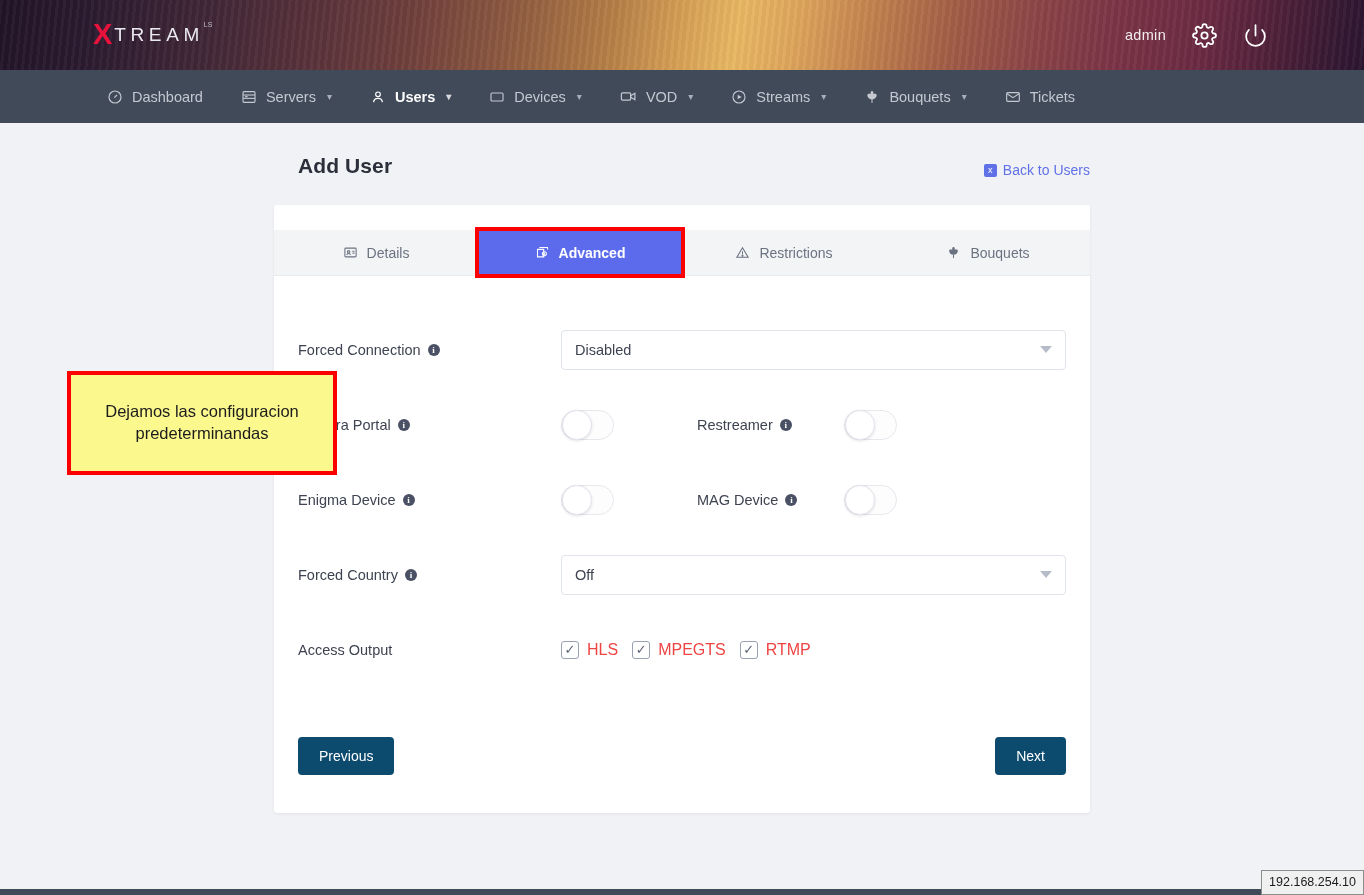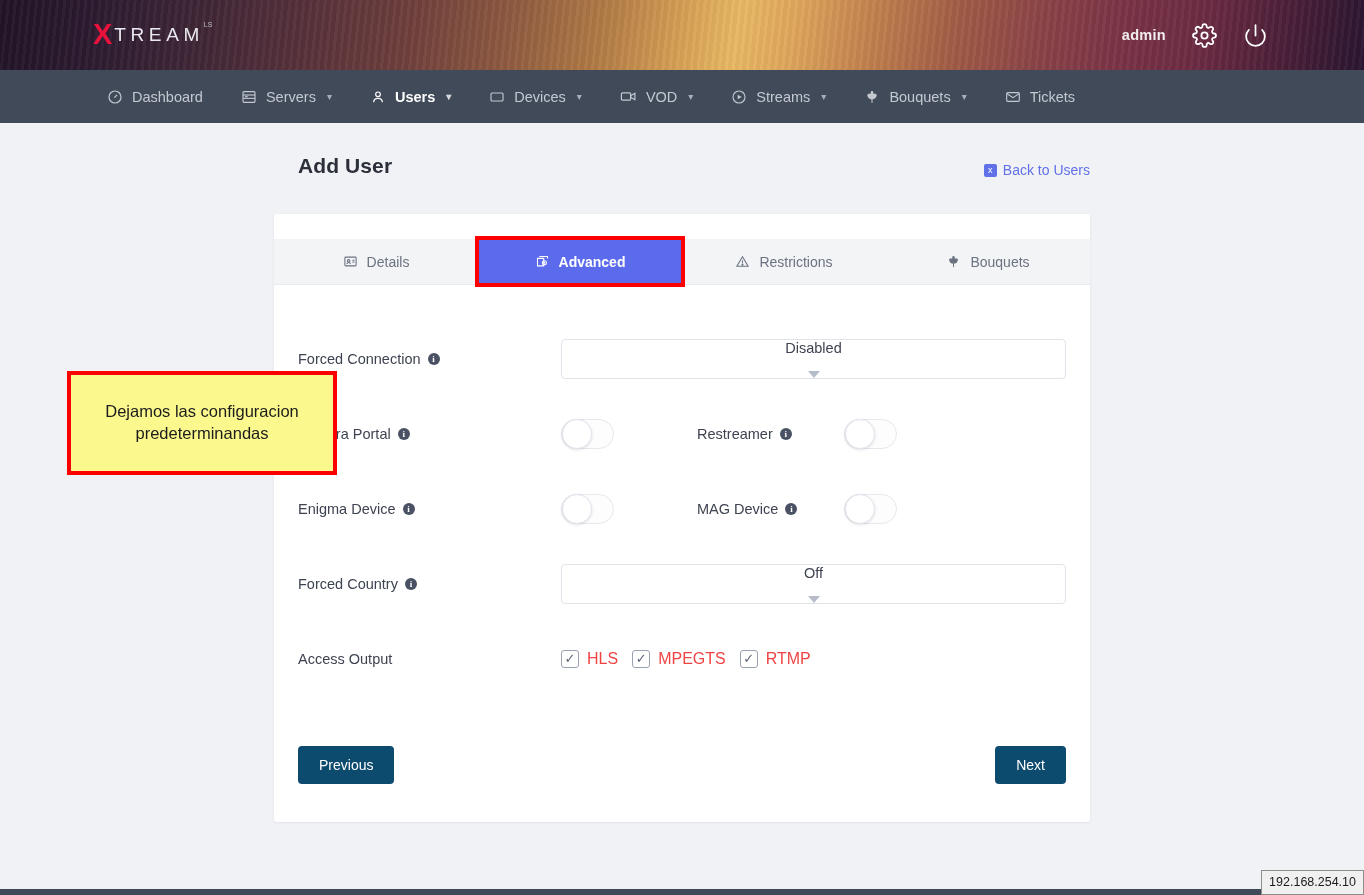--- a/index.html
+++ b/index.html
@@ -68,21 +68,20 @@
     color: #bdbdc8;
     font-size: 7px;
     align-self: flex-start;
     margin-top: 1px;
   }
   .header-right {
     position: absolute;
     right: 96px; top: 0; height: 70px;
     display: flex; align-items: center; gap: 26px;
     z-index: 2;
-    font-weight: bold;
   }
   .hr-user { color: #f2eef0; font-size: 14.5px; letter-spacing: .3px; }
   .icon-btn { cursor: pointer; display:flex; align-items:center; justify-content:center; }
 
   
   .navbar {
     position: relative;
     height: 53px;
     background: #414a59;
     display: flex;
@@ -134,21 +133,21 @@
   }
   .back-badge {
     width: 13px; height: 13px; background: #6071e8; color:#fff;
     font-size: 9px; display:flex; align-items:center; justify-content:center;
     border-radius: 2px;
   }
 
   
   .card {
     width: 816px;
-    margin: 36px auto 0;
+    margin: 27px auto 0;
     background: #fff;
     border-radius: 3px;
     box-shadow: 0 1px 3px rgba(35,40,60,.08);
   }
   .card-topstrip { height: 25px; background:#fff; border-radius:3px 3px 0 0;}
   .tabs {
     display: flex;
     background: #f3f4f6;
     border-bottom: 1px solid #e9ebef;
   }
@@ -199,21 +198,20 @@
     width: 505px; height: 40px;
     border: 1px solid #dfe3ea;
     border-radius: 4px;
     background: #fff;
     display: flex; align-items: center;
     padding: 0 13px;
     font-size: 14.5px;
     color: #3e4351;
     justify-content: space-between;
     cursor: pointer;
-    flex-direction: column;
   }
   .sel-caret {
     width:0;height:0;
     border-left:6px solid transparent;border-right:6px solid transparent;
     border-top:7px solid #b6bcc9;
   }
   .toggle {
     width: 53px; height: 30px;
     border-radius: 15px;
     border: 1px solid #e6e8ee;

